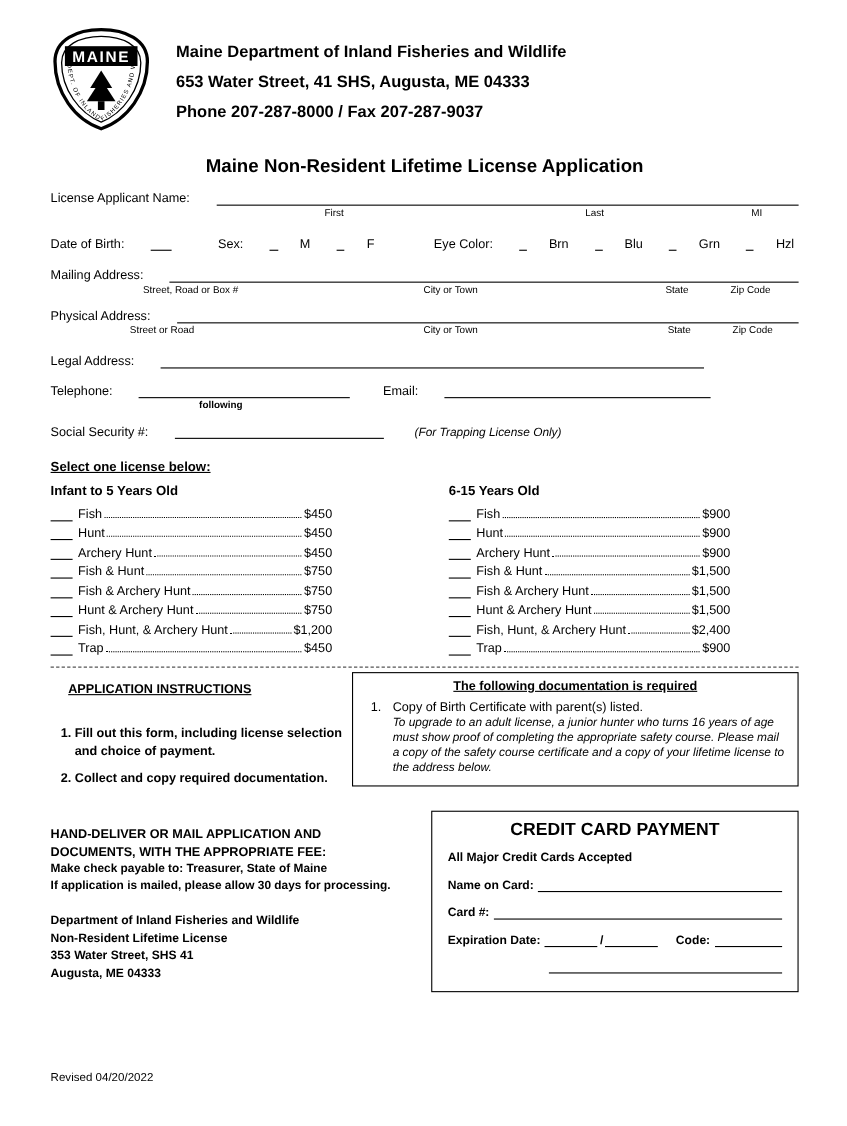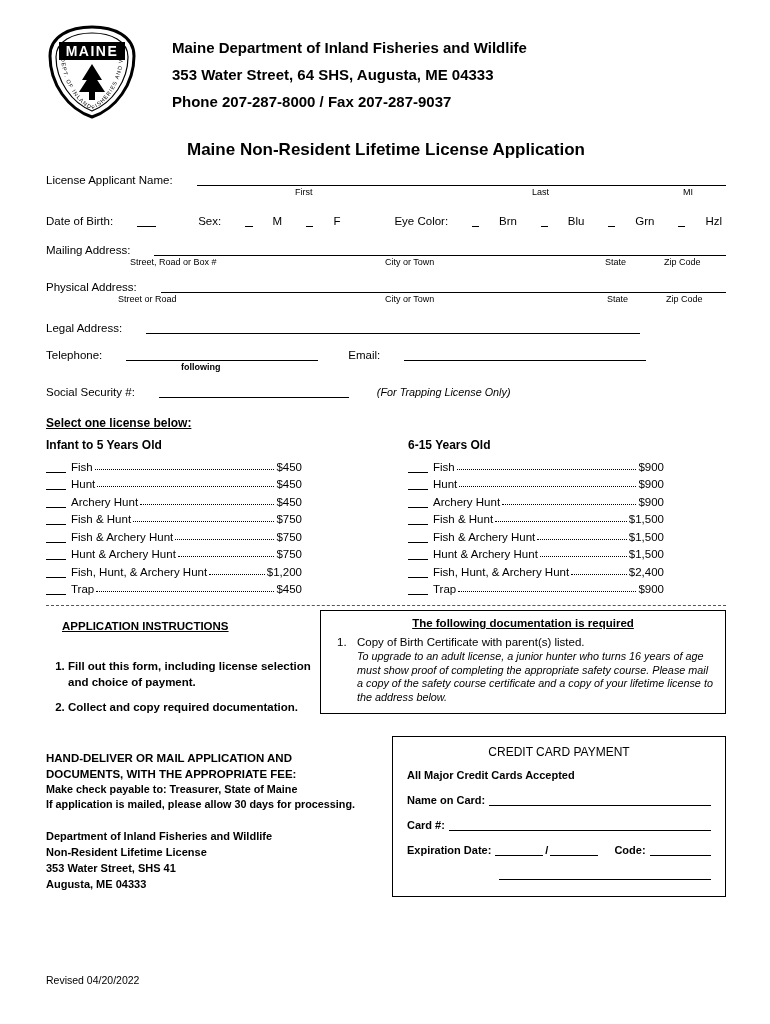--- a/index.html
+++ b/index.html
@@ -5,21 +5,21 @@
   * { box-sizing: border-box; margin: 0; padding: 0; }
   html,body { background:#fff; }
   body {
     width: 770px; height: 1024px;
     color: #000;
     font-family: "Liberation Sans", sans-serif;
   }
   .page { width:770px; height:1024px; padding:24px 44px 0 46px; position:relative; overflow:hidden; }
 
   
-  .header { display:flex; align-items:center; gap:34px; }
+  .header { display:flex; align-items:center; gap:22px; }
   .logo { width:92px; flex:0 0 auto; }
   .htext div { font-weight:bold; font-size:15px; line-height:27px; }
 
   .title { font-size:17px; font-weight:bold; text-align:center; margin:16px 0 14px; }
 
   
   .frow { display:flex; align-items:flex-end; font-size:11.5px; white-space:nowrap;gap:20px; }
   .lbl { padding-right:4px; }
   .line { border-bottom:1px solid #000; height:12px; display:inline-block; }
   .fill { flex:1 1 auto; }
@@ -52,21 +52,21 @@
   .doc-num { width:24px; padding-left:4px; flex:0 0 auto; }
   .doc-note { font-style:italic; font-size:10.8px; line-height:13.5px; margin-top:1px; }
 
   
   .sec-b { display:flex; margin-top:12px; }
   .sec-b-left { width:346px; padding-top:14px; }
   .hd1 { font-weight:bold; font-size:11.5px; line-height:16px; width:305px; }
   .hd2 { font-weight:bold; font-size:10.8px; line-height:15px; width:315px; }
   .dept { margin-top:16px; font-weight:bold; font-size:11px; line-height:16px; }
   .cc-box { flex:1; border:1.3px solid #000; padding:8px 14px 16px; align-self:flex-start; }
-  .cc-head { text-align:center; font-weight:normal; font-size:12px; }
+  .cc-head { text-align:center; font-weight:bold; font-size:16px; }
   .cc-sub { font-weight:bold; font-size:11px; margin-top:10px; }
   .cc-row { display:flex; align-items:flex-end; font-size:11px; font-weight:bold; margin-top:13px; white-space:nowrap; }
   .cc-row .line { height:11px; }
 
   .footer { position:absolute; left:46px; bottom:38px; font-size:10.5px; }
 </style>
 </head>
 <body>
 
 <div class="page">
@@ -84,21 +84,21 @@
         <polygon points="46,40 36,56 56,56" fill="#000"></polygon>
         <polygon points="46,48 33,68 59,68" fill="#000"></polygon>
         <rect x="43" y="68" width="6" height="8" fill="#000"></rect>
         <text font-size="5.5" fill="#000" letter-spacing="1">
           <textPath href="#ringpath" startOffset="4">DEPT. OF INLAND FISHERIES AND WILDLIFE</textPath>
         </text>
       </svg>
     </div>
     <div class="htext">
       <div>Maine Department of Inland Fisheries and Wildlife</div>
-      <div>353 Water Street, 64 SHS, Augusta, ME 04333</div>
+      <div>653 Water Street, 41 SHS, Augusta, ME 04333</div>
       <div>Phone 207-287-8000 / Fax 207-287-9037</div>
     </div>
   </div>
 
   <div class="title">Maine Non-Resident Lifetime License Application</div>
 
   <div class="frow">
     <span class="lbl">License Applicant Name:</span>
     <span class="line fill"></span>
   </div>

